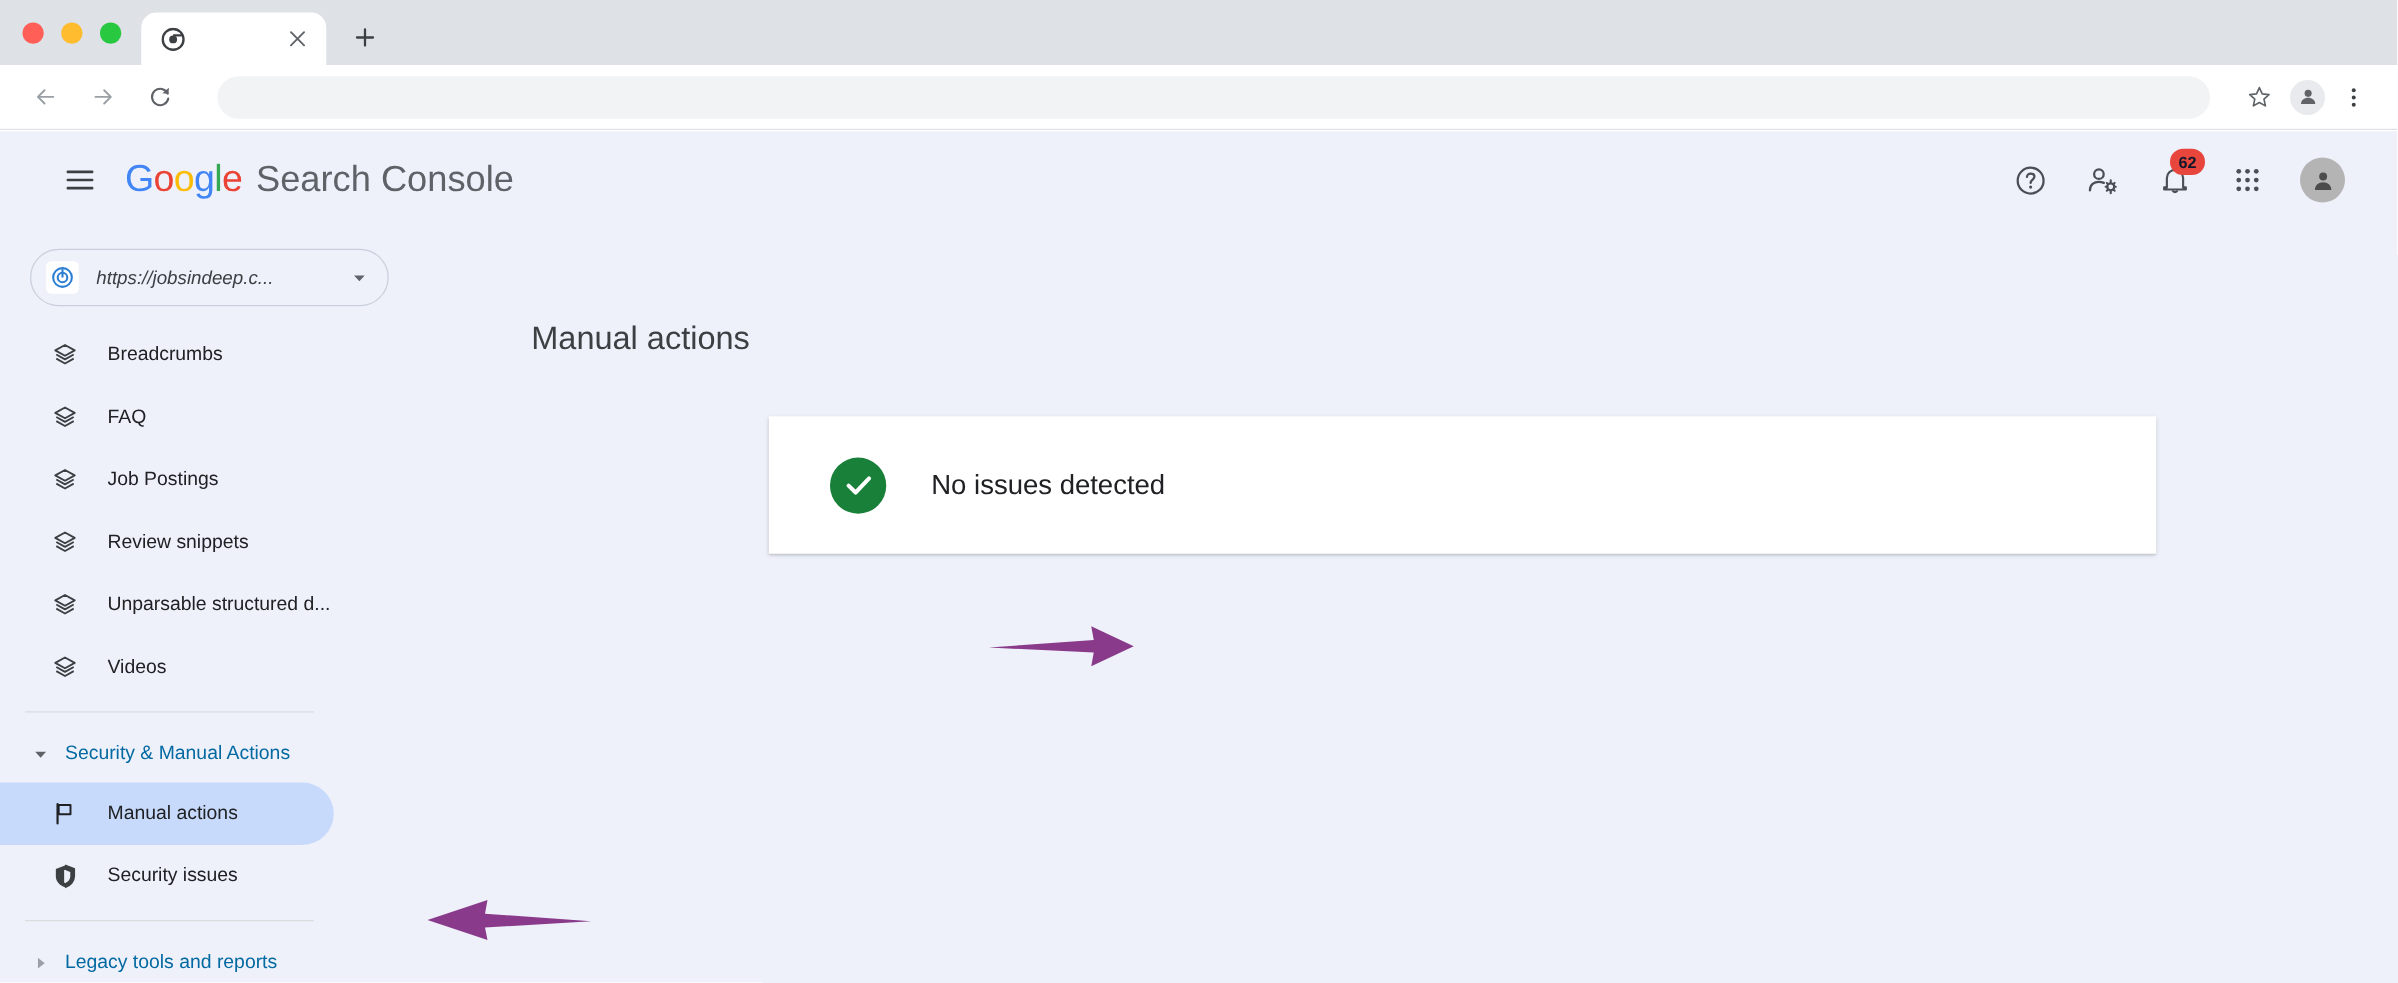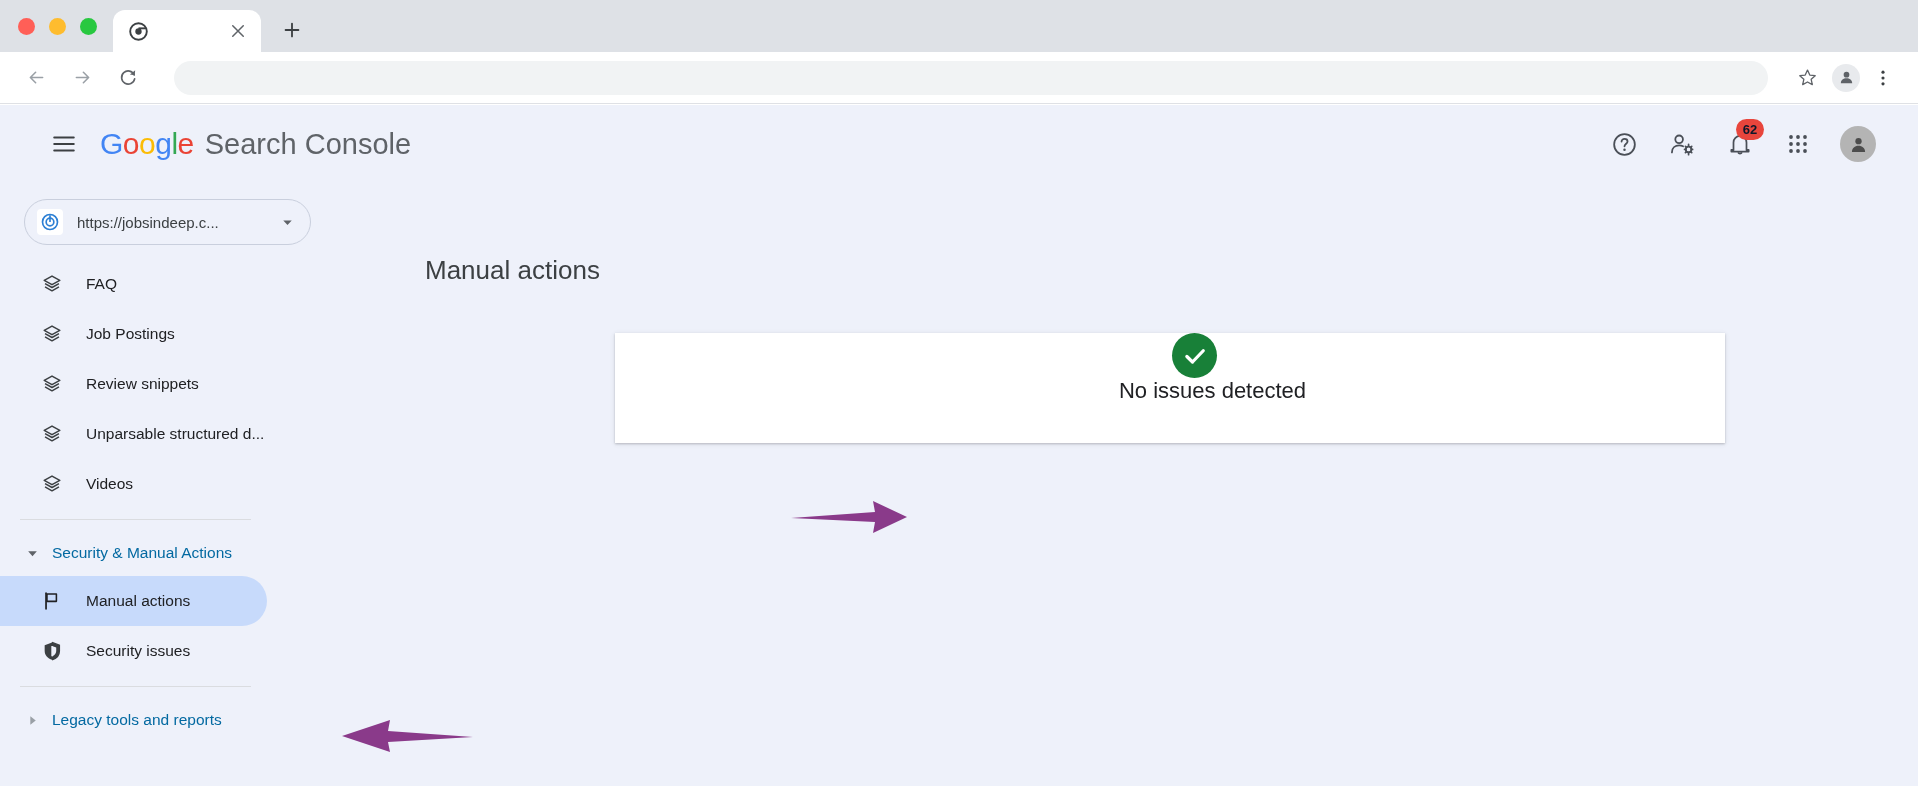--- a/index.html
+++ b/index.html
@@ -103,21 +103,21 @@
     display:flex; align-items:center; justify-content:center; color:#5c5c5c; }
 
   
   .gsc-body { flex: 1; display: flex; min-height: 0; }
 
   .sidebar { width: 331px; flex: none; padding-top: 4px; position: relative; }
 
   .property-selector {
     margin: 12px 20px 14px 24px; height: 46px;
     border: 1px solid #c9cfdd; border-radius: 24px; background: #eef1fa;
-    display: flex; align-items: center; padding: 0 14px 0 12px;
+    display: flex; align-items: center; padding: 0 14px 0 12px; font-style: italic;
   }
   .prop-favicon {
     width: 26px; height: 26px; border-radius: 4px; background: #ffffff;
     display: flex; align-items: center; justify-content: center; flex: none;
   }
   .prop-label { font-size: 15px; color: #3c4043; margin-left: 14px; flex: 1; white-space: nowrap; overflow: hidden; }
   .prop-caret { color: #5f6368; display: flex; }
 
   .nav-item {
     height: 50px; display: flex; align-items: center;
@@ -137,21 +137,21 @@
   .section-head .caret { width: 20px; color: #5f6368; display: flex; align-items: center; justify-content: center; flex: none; }
   .section-head .s-label { font-size: 15.5px; color: #0369a1; margin-left: 10px; white-space: nowrap; }
 
   
   .content { flex: 1; min-width: 0; padding-left: 94px; position: relative; }
   .page-title { font-size: 26px; color: #3c4043; margin-top: 72px; }
   .status-card {
     margin-top: 47px; margin-left: 190px; margin-right: 193px;
     background: #ffffff; height: 110px;
     box-shadow: 0 1px 2px rgba(60,64,67,.25), 0 1px 5px rgba(60,64,67,.12);
-    display: flex; align-items: center; padding-left: 49px; flex-direction: column;
+    display: flex; align-items: center; padding-left: 49px;
   }
   .check-circle { width: 45px; height: 45px; border-radius: 50%; background: #188038;
     display: flex; align-items: center; justify-content: center; flex: none; }
   .status-text { font-size: 22px; color: #202124; margin-left: 36px; }
 
   
   .anno { position: absolute; pointer-events: none; }
   .arrow-card { left: 458px; top: 313px; }
   .arrow-nav { left: 340px; top: 612px; }
 </style>
@@ -311,20 +311,30 @@
             </svg>
           </span>
           <span class="prop-label">https://jobsindeep.c...</span>
           <span class="prop-caret">
             <svg viewBox="0 0 24 24" width="17" height="17">
               <path d="M6 9 L12 15.5 L18 9 Z" fill="#5f6368"></path>
             </svg>
           </span>
         </div>
 
+        <div class="nav-item">
+          <span class="n-icon">
+            <svg viewBox="0 0 24 24" width="22" height="22">
+              <path d="M12 3.3 L20.5 8 L12 12.7 L3.5 8 Z" fill="none" stroke="#3c4043" stroke-width="1.6" stroke-linejoin="round"></path>
+              <path d="M4.4 11.6 L12 15.8 L19.6 11.6" fill="none" stroke="#3c4043" stroke-width="1.6" stroke-linejoin="round"></path>
+              <path d="M4.4 15.2 L12 19.4 L19.6 15.2" fill="none" stroke="#3c4043" stroke-width="1.6" stroke-linejoin="round"></path>
+            </svg>
+          </span>
+          <span class="n-label">Breadcrumbs</span>
+        </div>
 
         <div class="nav-item">
           <span class="n-icon">
             <svg viewBox="0 0 24 24" width="22" height="22">
               <path d="M12 3.3 L20.5 8 L12 12.7 L3.5 8 Z" fill="none" stroke="#3c4043" stroke-width="1.6" stroke-linejoin="round"></path>
               <path d="M4.4 11.6 L12 15.8 L19.6 11.6" fill="none" stroke="#3c4043" stroke-width="1.6" stroke-linejoin="round"></path>
               <path d="M4.4 15.2 L12 19.4 L19.6 15.2" fill="none" stroke="#3c4043" stroke-width="1.6" stroke-linejoin="round"></path>
             </svg>
           </span>
           <span class="n-label">FAQ</span>

